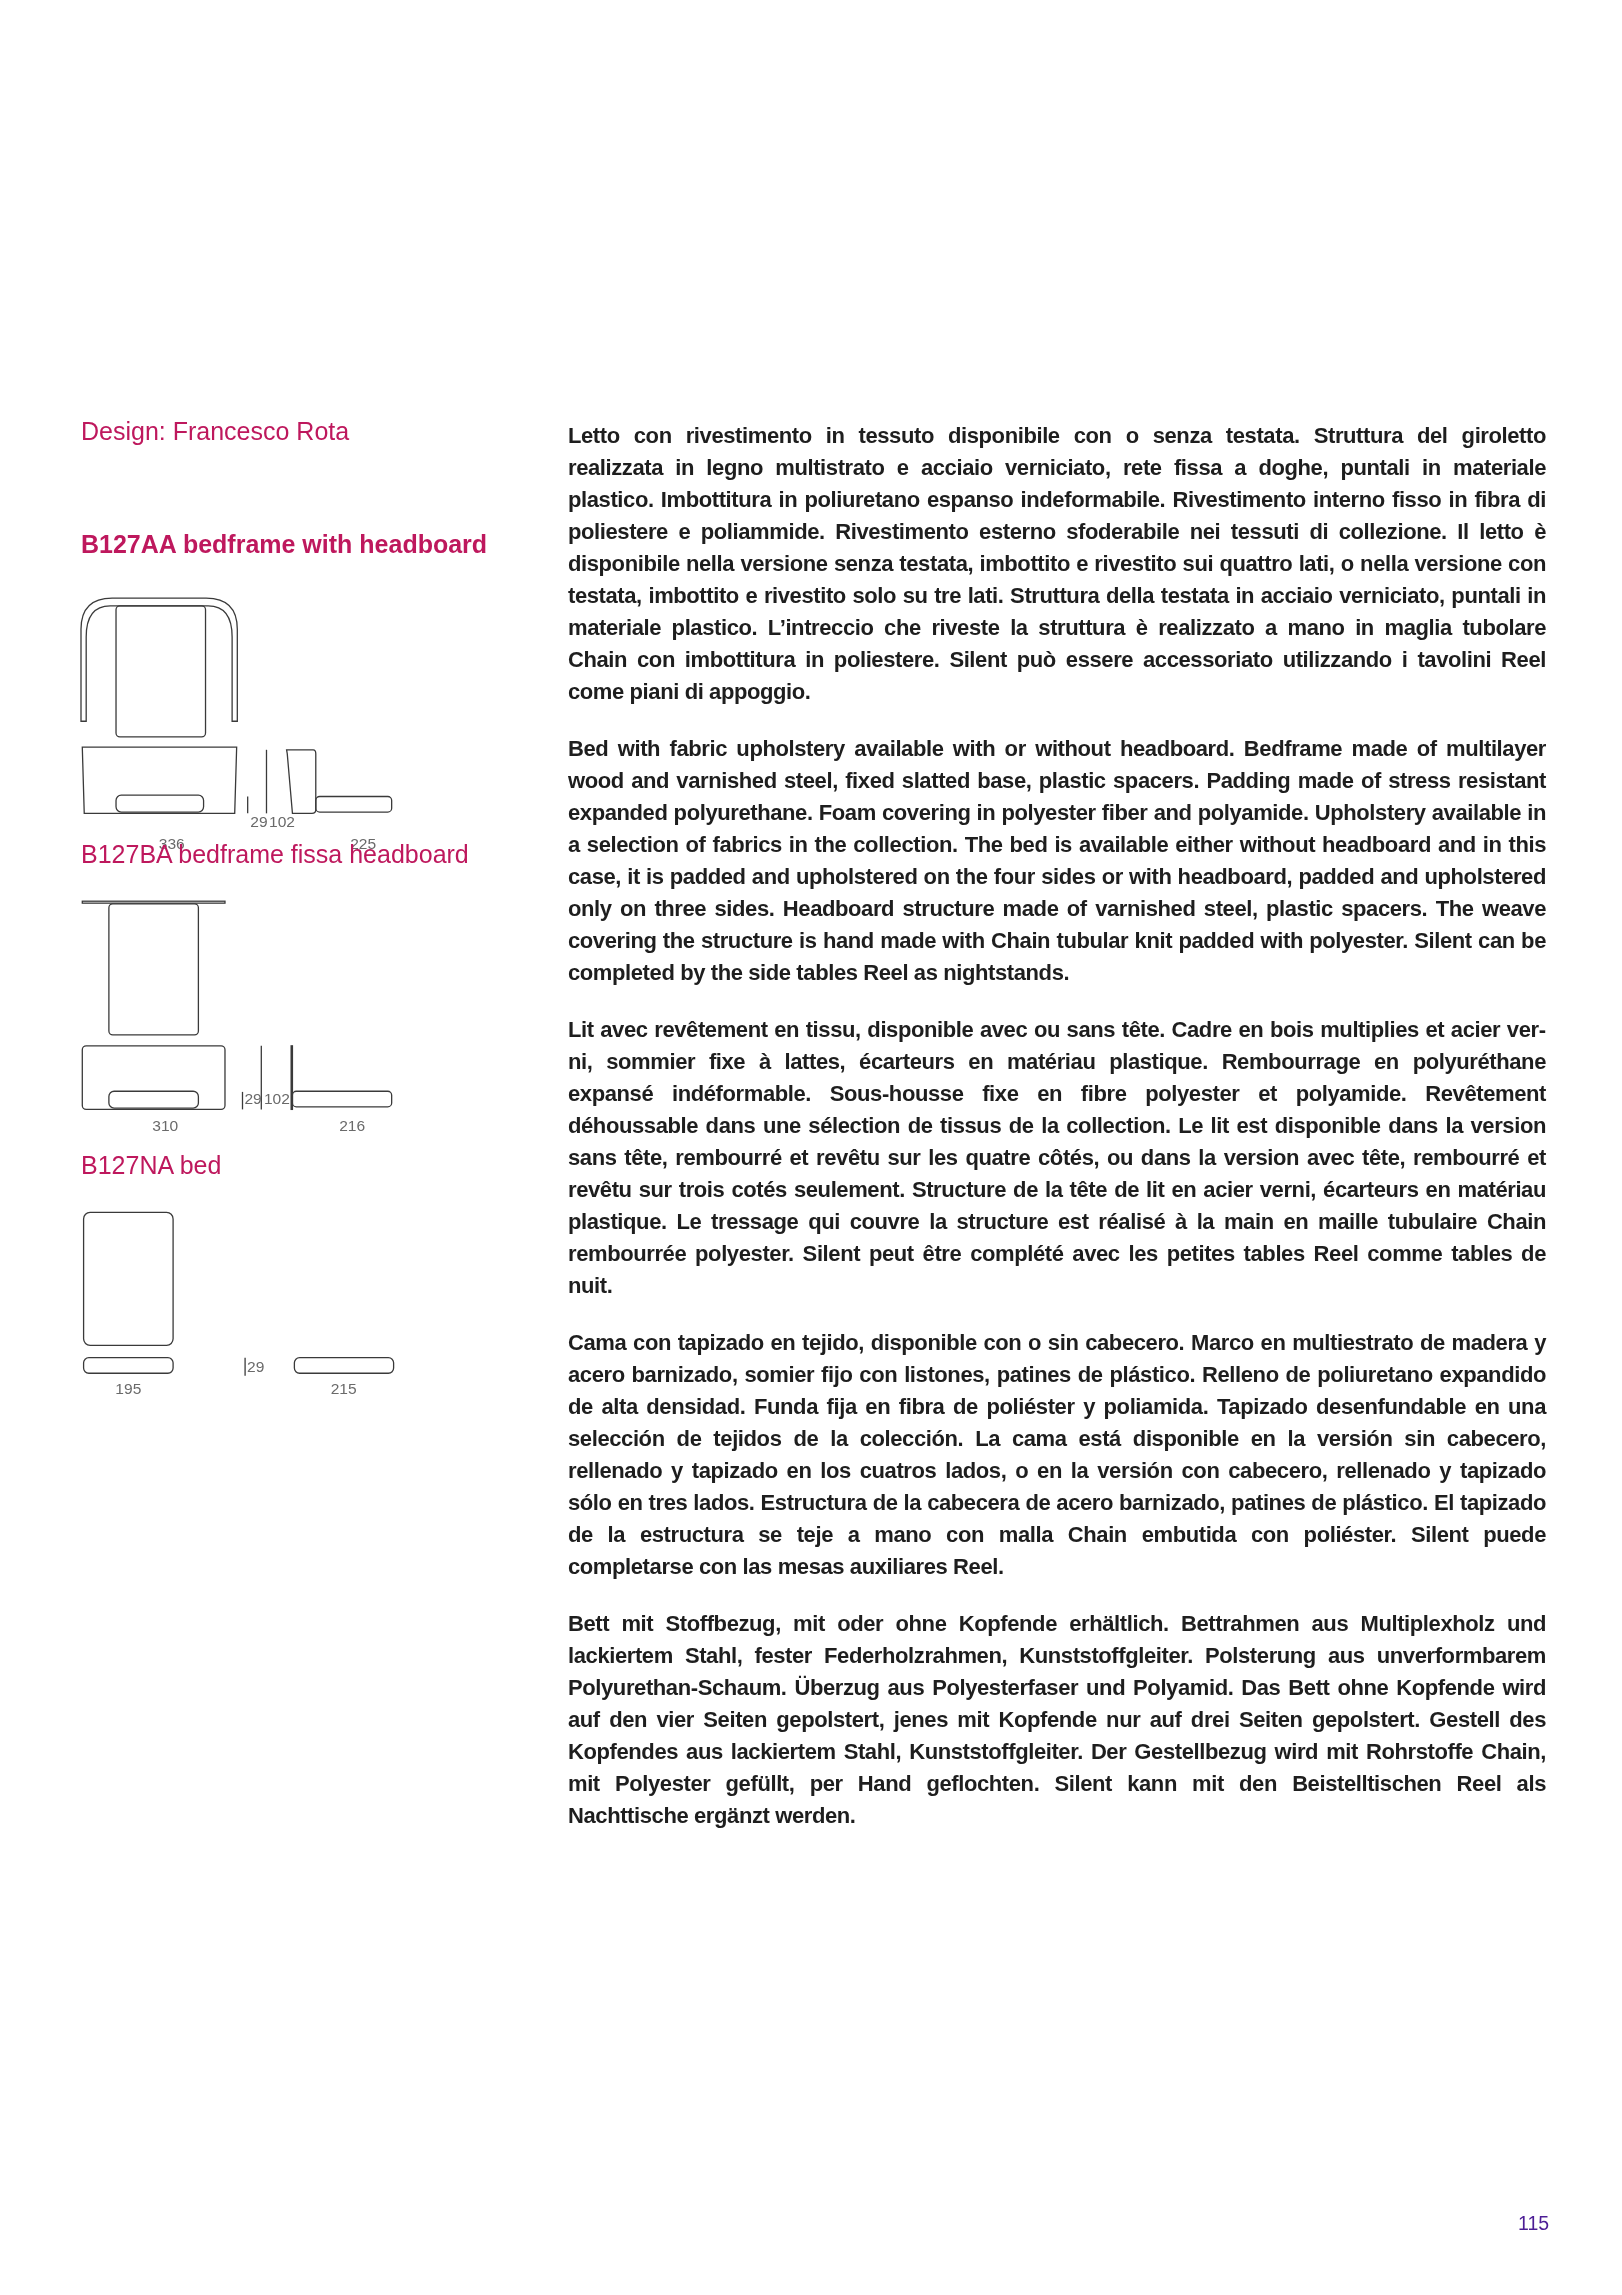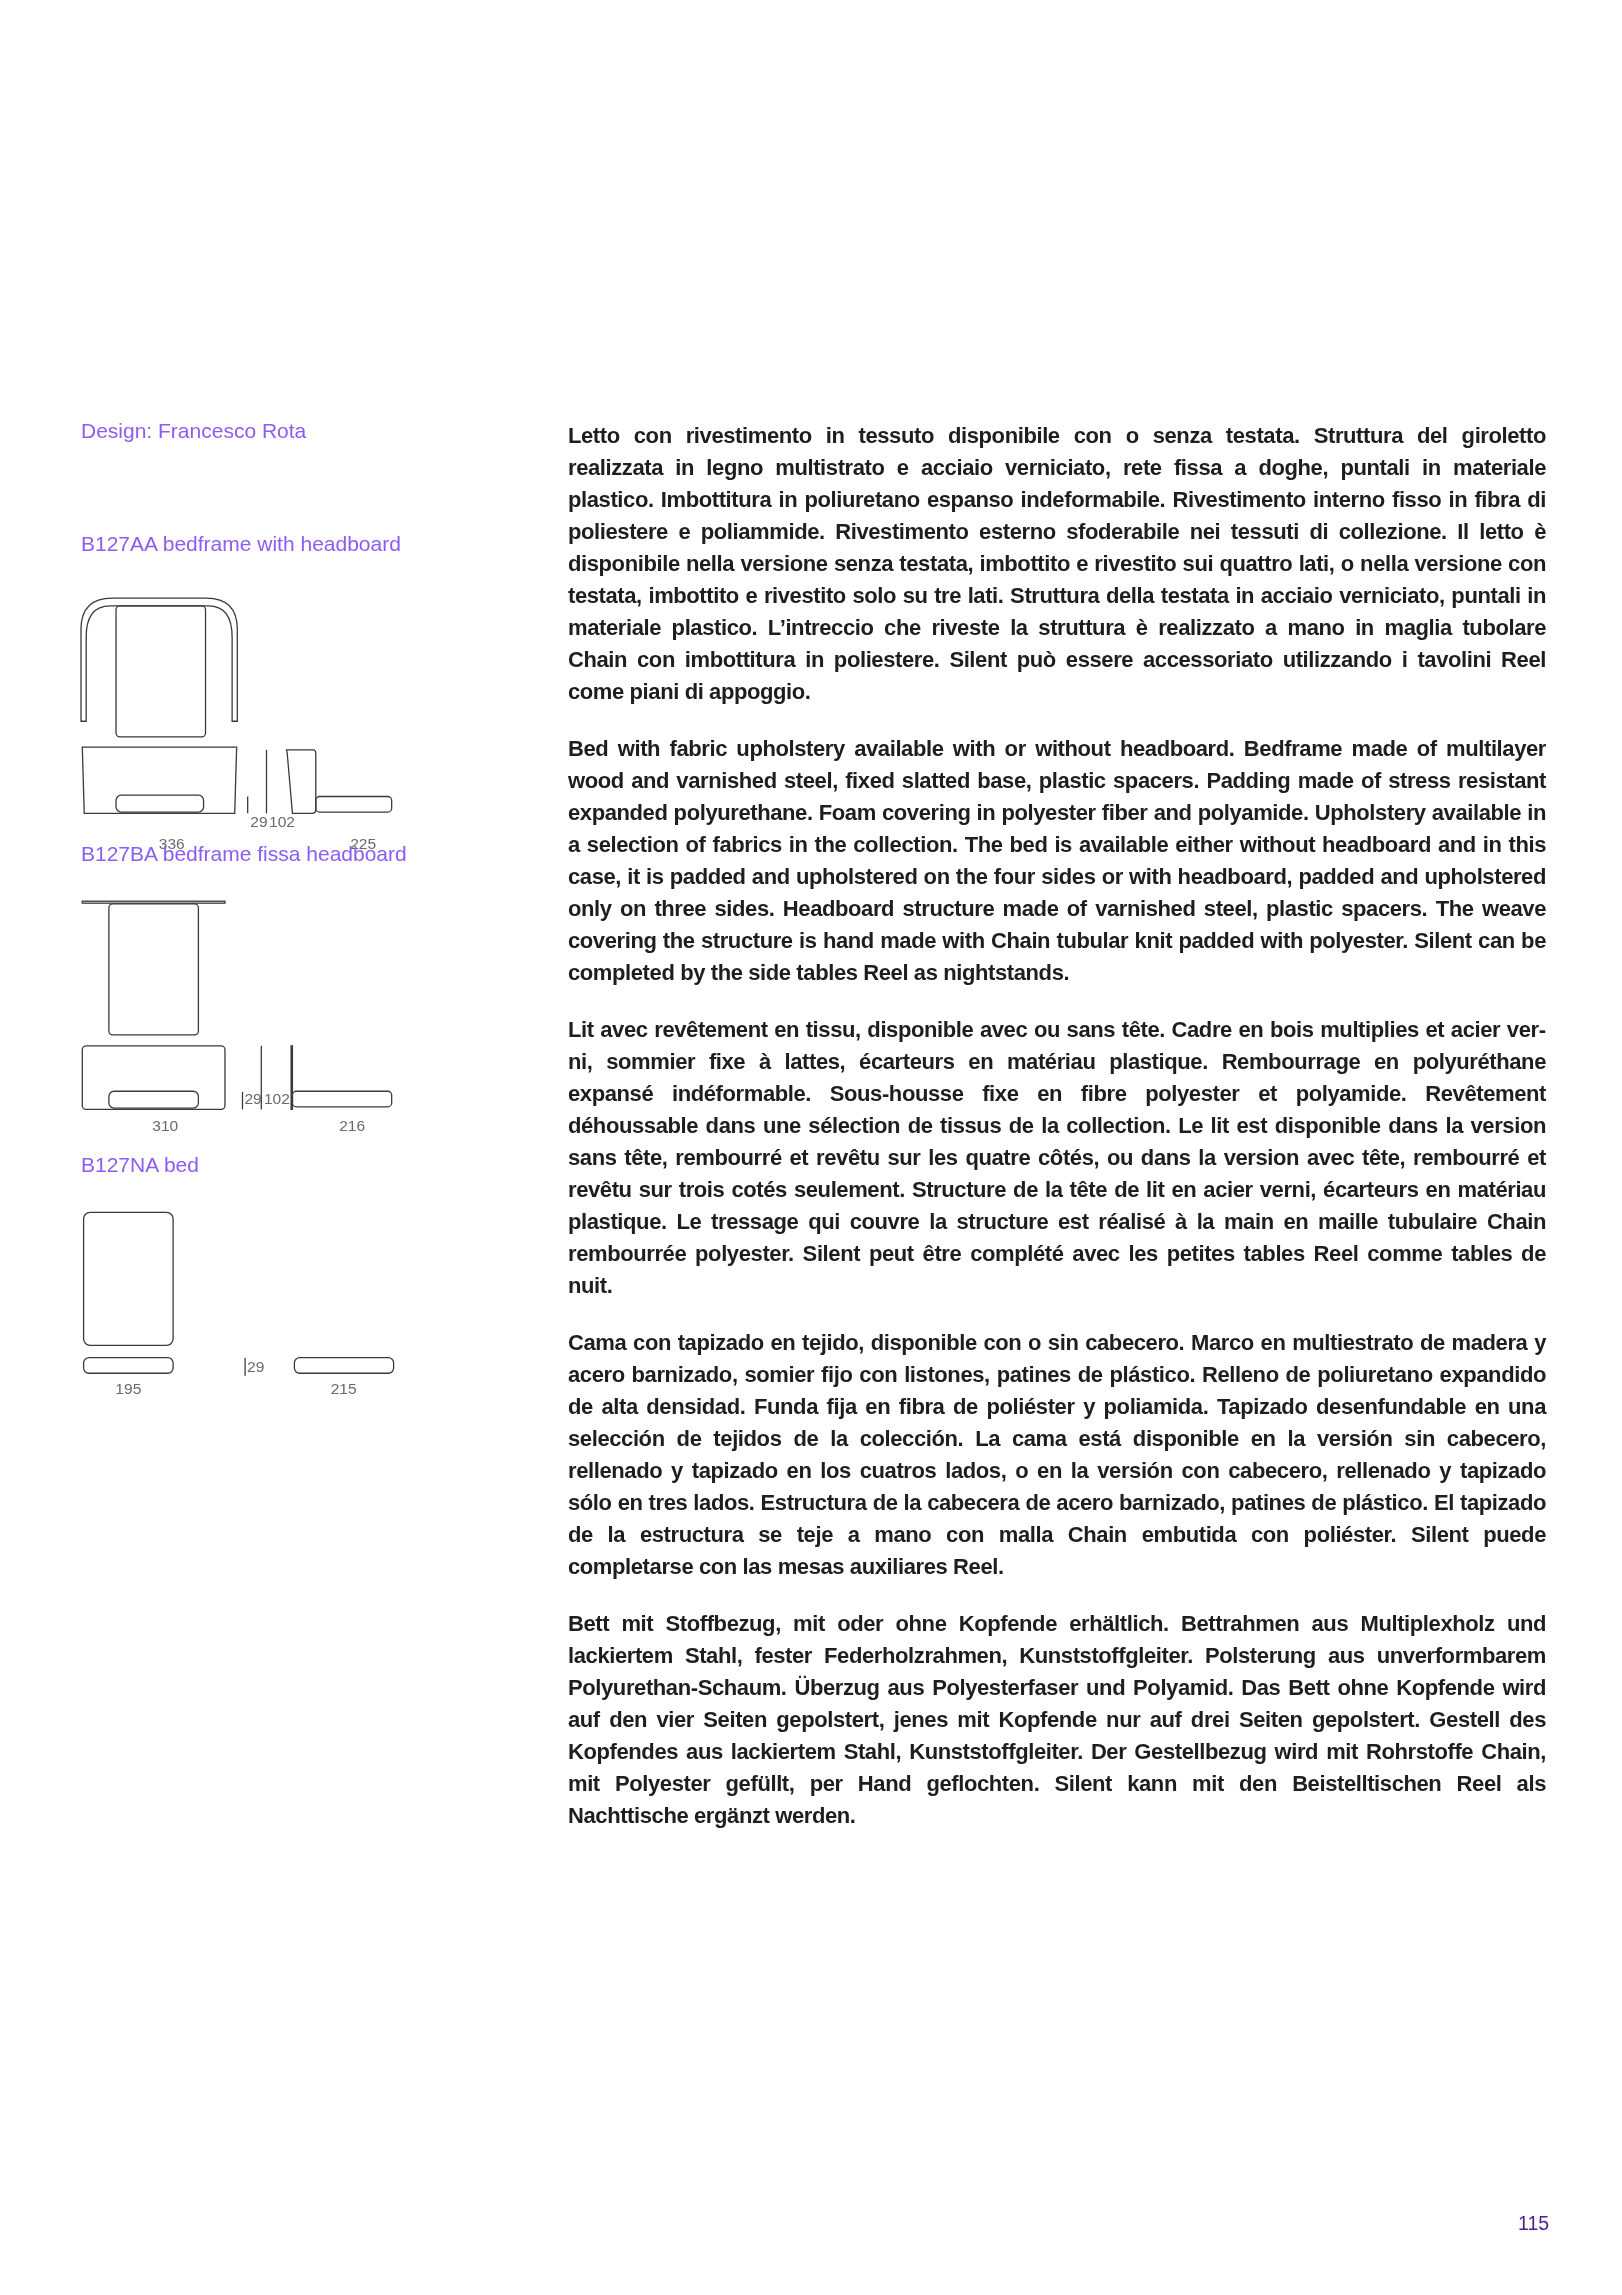--- a/index.html
+++ b/index.html
@@ -1,35 +1,35 @@
 <!DOCTYPE html>
 <html style="font-size:10.4px"><head>
 <meta charset="utf-8">
 <style>
   html, body { margin: 0; padding: 0; background: #ffffff; }
   body { width: 1622px; height: 2295px; position: relative; overflow: hidden;
          font-family: "Liberation Sans", sans-serif; color: #1e1e1e; }
   .left-col { position: absolute; left: 81px; top: 0; width: 454px; }
-  .label { position: absolute; left: 0; font-size: 21px; line-height: 22px; color: #8b5cf6; white-space: nowrap; }
+  .label { position: absolute; left: 0; font-size: 25px; line-height: 22px; color: #be185d; white-space: nowrap; }
   .drawing { position: absolute; left: 0; }
   .drawing svg { display: block; overflow: visible; }
   .dim { font-family: "Liberation Sans", sans-serif; font-size: 24px; fill: #6a6a6a; }
   .body-col { position: absolute; left: 568px; top: 420px; width: 978px; }
   .para { font-size: 22px; line-height: 32px; text-align: justify; margin: 0 0 25px 0;
           color: #1e1e1e; letter-spacing: -0.4px; hyphens: manual; font-weight: bold; }
   .page-number { position: absolute; left: 1518px; top: 2212px; font-size: 19.5px; color: #4c1d95; }
 </style>
 </head>
 <body>
 
 <div class="left-col">
 
   <div class="label" style="top:420px;">Design: Francesco Rota</div>
 
-  <div class="label" style="top:533px;">B127AA bedframe with headboard</div>
+  <div class="label" style="top:533px;font-weight:bold;">B127AA bedframe with headboard</div>
   <div class="drawing" style="top:577px;">
     <svg width="454" height="247" viewBox="0 0 700 380" fill="none" stroke="#3a3a3a" stroke-width="2">
 
       <path d="M0,222 L0,80 Q0,32 48,32 L193,32 Q241,32 241,80 L241,222 L233,222 L233,92 Q233,44 196,44 L45,44 Q8,44 8,92 L8,222 Z"></path>
       <rect x="54" y="44" width="138" height="202" rx="6"></rect>
 
       <path d="M2,282 L240,282 L237,384 L5,384 Z" transform="translate(0,-20)"></path>
       <rect x="54" y="336" width="135" height="26" rx="8"></rect>
 
       <line x1="257" y1="338" x2="257" y2="364"></line>

